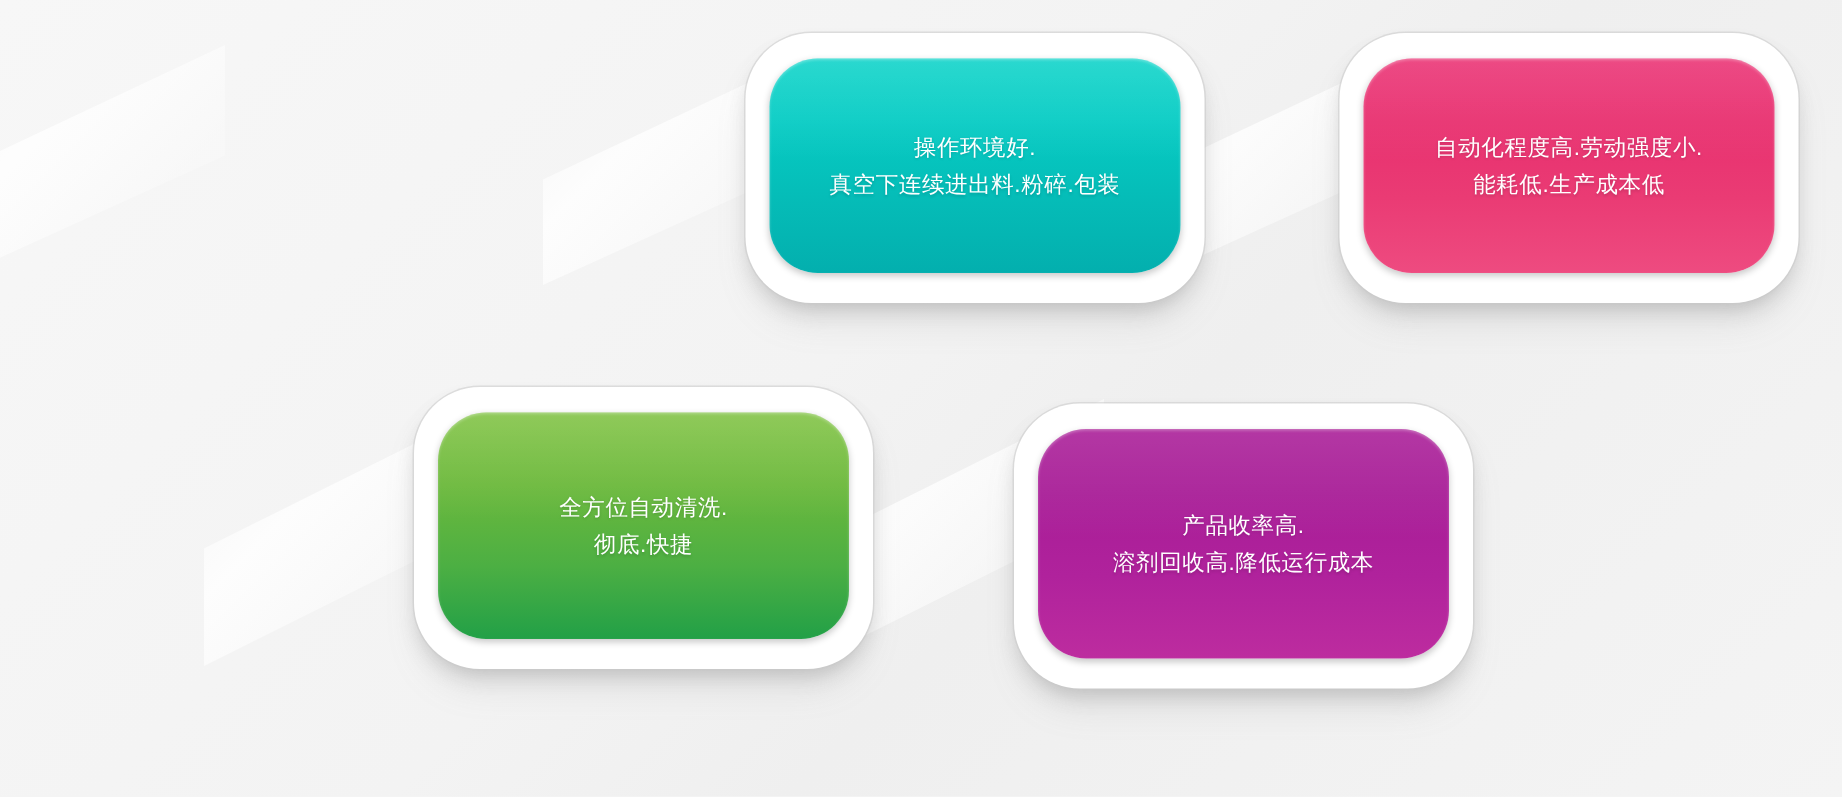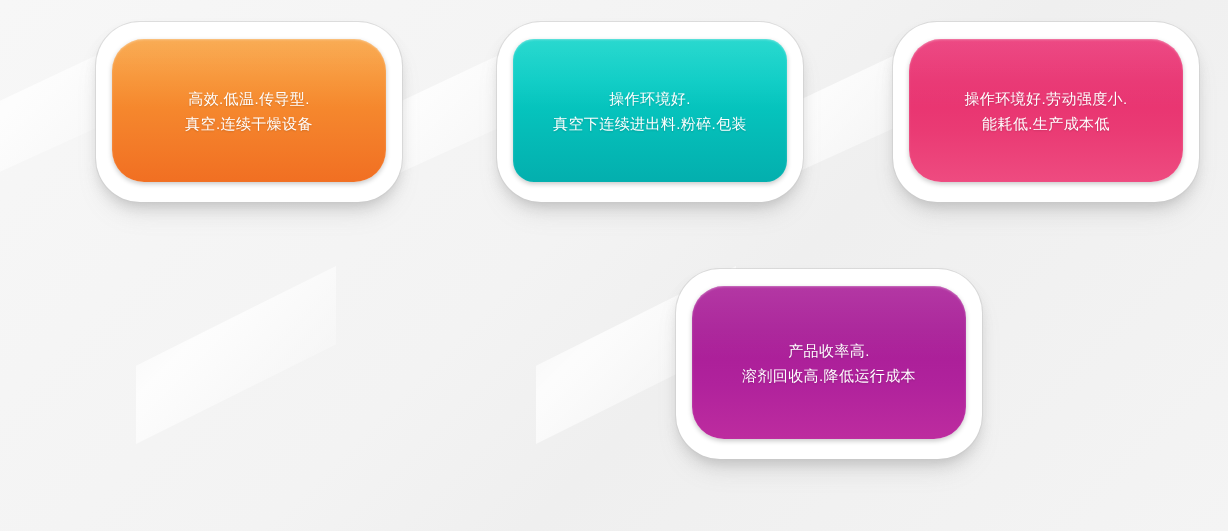--- a/index.html
+++ b/index.html
@@ -82,61 +82,61 @@
         rgba(255,255,255,0) 0%,
         rgba(255,255,255,0.85) 35%,
         rgba(250,250,250,0.55) 70%,
         rgba(240,240,240,0) 100%);
     transform-origin:100% 0%;
     opacity:0.95;
   }
 
   
   .grad-orange { background:linear-gradient(to bottom, #f8a03c 0%, #f79030 30%, #f4812b 62%, #f16f22 100%); }
-  .grad-teal   { background:linear-gradient(to bottom, #0ad3c8 0%, #06ccc4 28%, #05bdb8 64%, #03afae 100%);border-radius:21px; }
+  .grad-teal   { background:linear-gradient(to bottom, #0ad3c8 0%, #06ccc4 28%, #05bdb8 64%, #03afae 100%); }
   .grad-pink   { background:linear-gradient(to bottom, #ea2f72 0%, #e8306f 30%, #ea3b74 65%, #ee4b80 100%); }
   .grad-green  { background:linear-gradient(to bottom, #7fc241 0%, #6cb93c 32%, #4caf43 68%, #22a047 100%); }
   .grad-purple { background:linear-gradient(to bottom, #a81a96 0%, #a81d97 28%, #b0229c 64%, #bd2c9f 100%); }
 </style>
 </head>
 <body>
 
 <div id="bg-wash"></div>
 
 <div id="card-stage">
 
   <div class="streak" style="left:-40px; top:30px; width:190px; height:160px;
               clip-path:polygon(100% 0%, 100% 46%, 0% 100%, 0% 56%);"></div>
-  <div class="card" style="left:96px; top:22px; width:306px; height:180px;">
-    <div class="panel grad-orange">
-      <div class="panel-text">高效.低温.传导型.
-真空.连续干燥设备</div>
-    </div>
-  </div>
 
   <div class="streak" style="left:362px; top:30px; width:190px; height:160px;
               clip-path:polygon(100% 0%, 100% 46%, 0% 100%, 0% 56%);"></div>
   <div class="card" style="left:497px; top:22px; width:306px; height:180px;">
     <div class="panel grad-teal">
       <div class="panel-text">操作环境好.
 真空下连续进出料.粉碎.包装</div>
     </div>
   </div>
 
   <div class="streak" style="left:758px; top:30px; width:190px; height:160px;
               clip-path:polygon(100% 0%, 100% 46%, 0% 100%, 0% 56%);"></div>
   <div class="card" style="left:893px; top:22px; width:306px; height:180px;">
     <div class="panel grad-pink">
-      <div class="panel-text">操作环境好.劳动强度小.
+      <div class="panel-text">自动化程度高.劳动强度小.
 能耗低.生产成本低</div>
     </div>
   </div>
 
   <div class="streak" style="left:136px; top:266px; width:200px; height:178px;
               clip-path:polygon(100% 0%, 100% 44%, 0% 100%, 0% 56%);"></div>
+  <div class="card" style="left:276px; top:258px; width:306px; height:188px;">
+    <div class="panel grad-green">
+      <div class="panel-text">全方位自动清洗.
+彻底.快捷</div>
+    </div>
+  </div>
 
   <div class="streak" style="left:536px; top:266px; width:200px; height:178px;
               clip-path:polygon(100% 0%, 100% 44%, 0% 100%, 0% 56%);"></div>
   <div class="card" style="left:676px; top:269px; width:306px; height:190px;">
     <div class="panel grad-purple">
       <div class="panel-text">产品收率高.
 溶剂回收高.降低运行成本</div>
     </div>
   </div>
 

